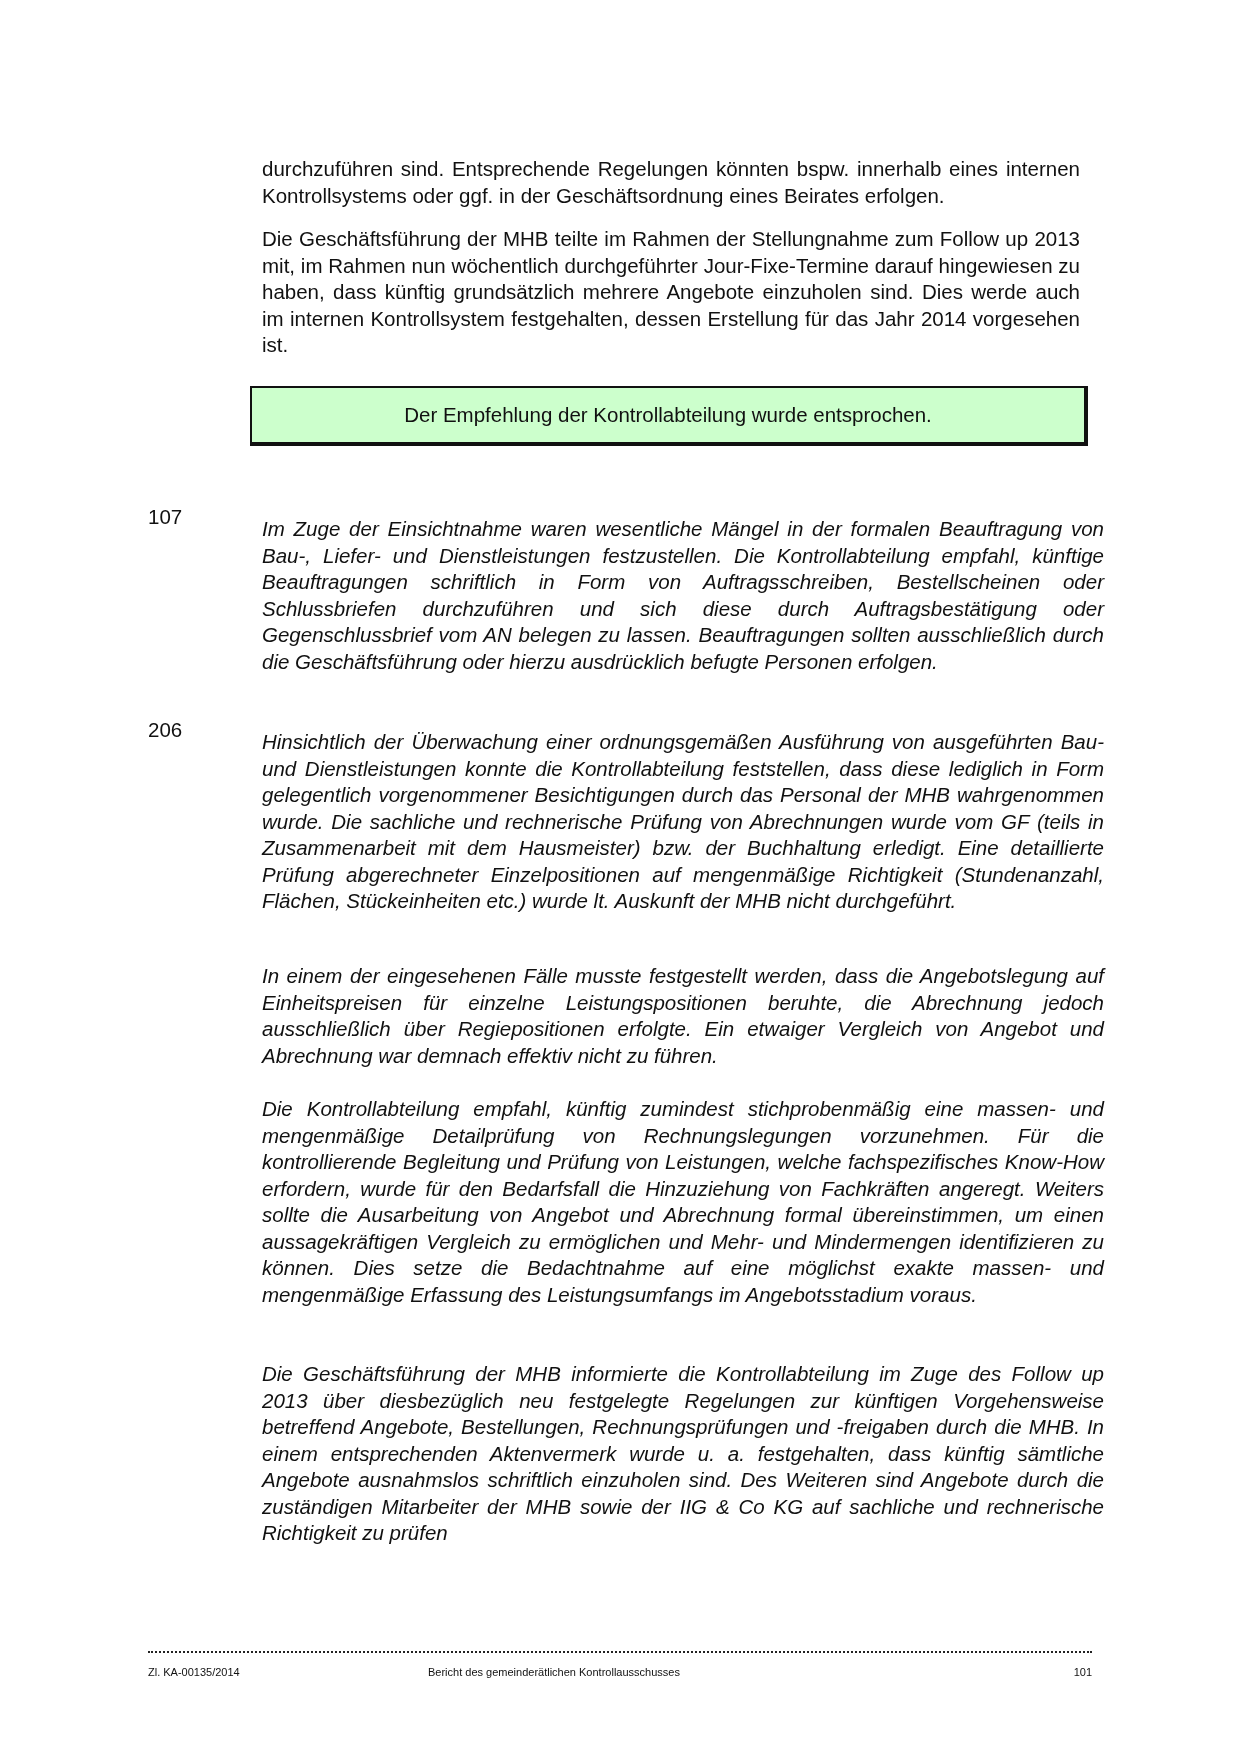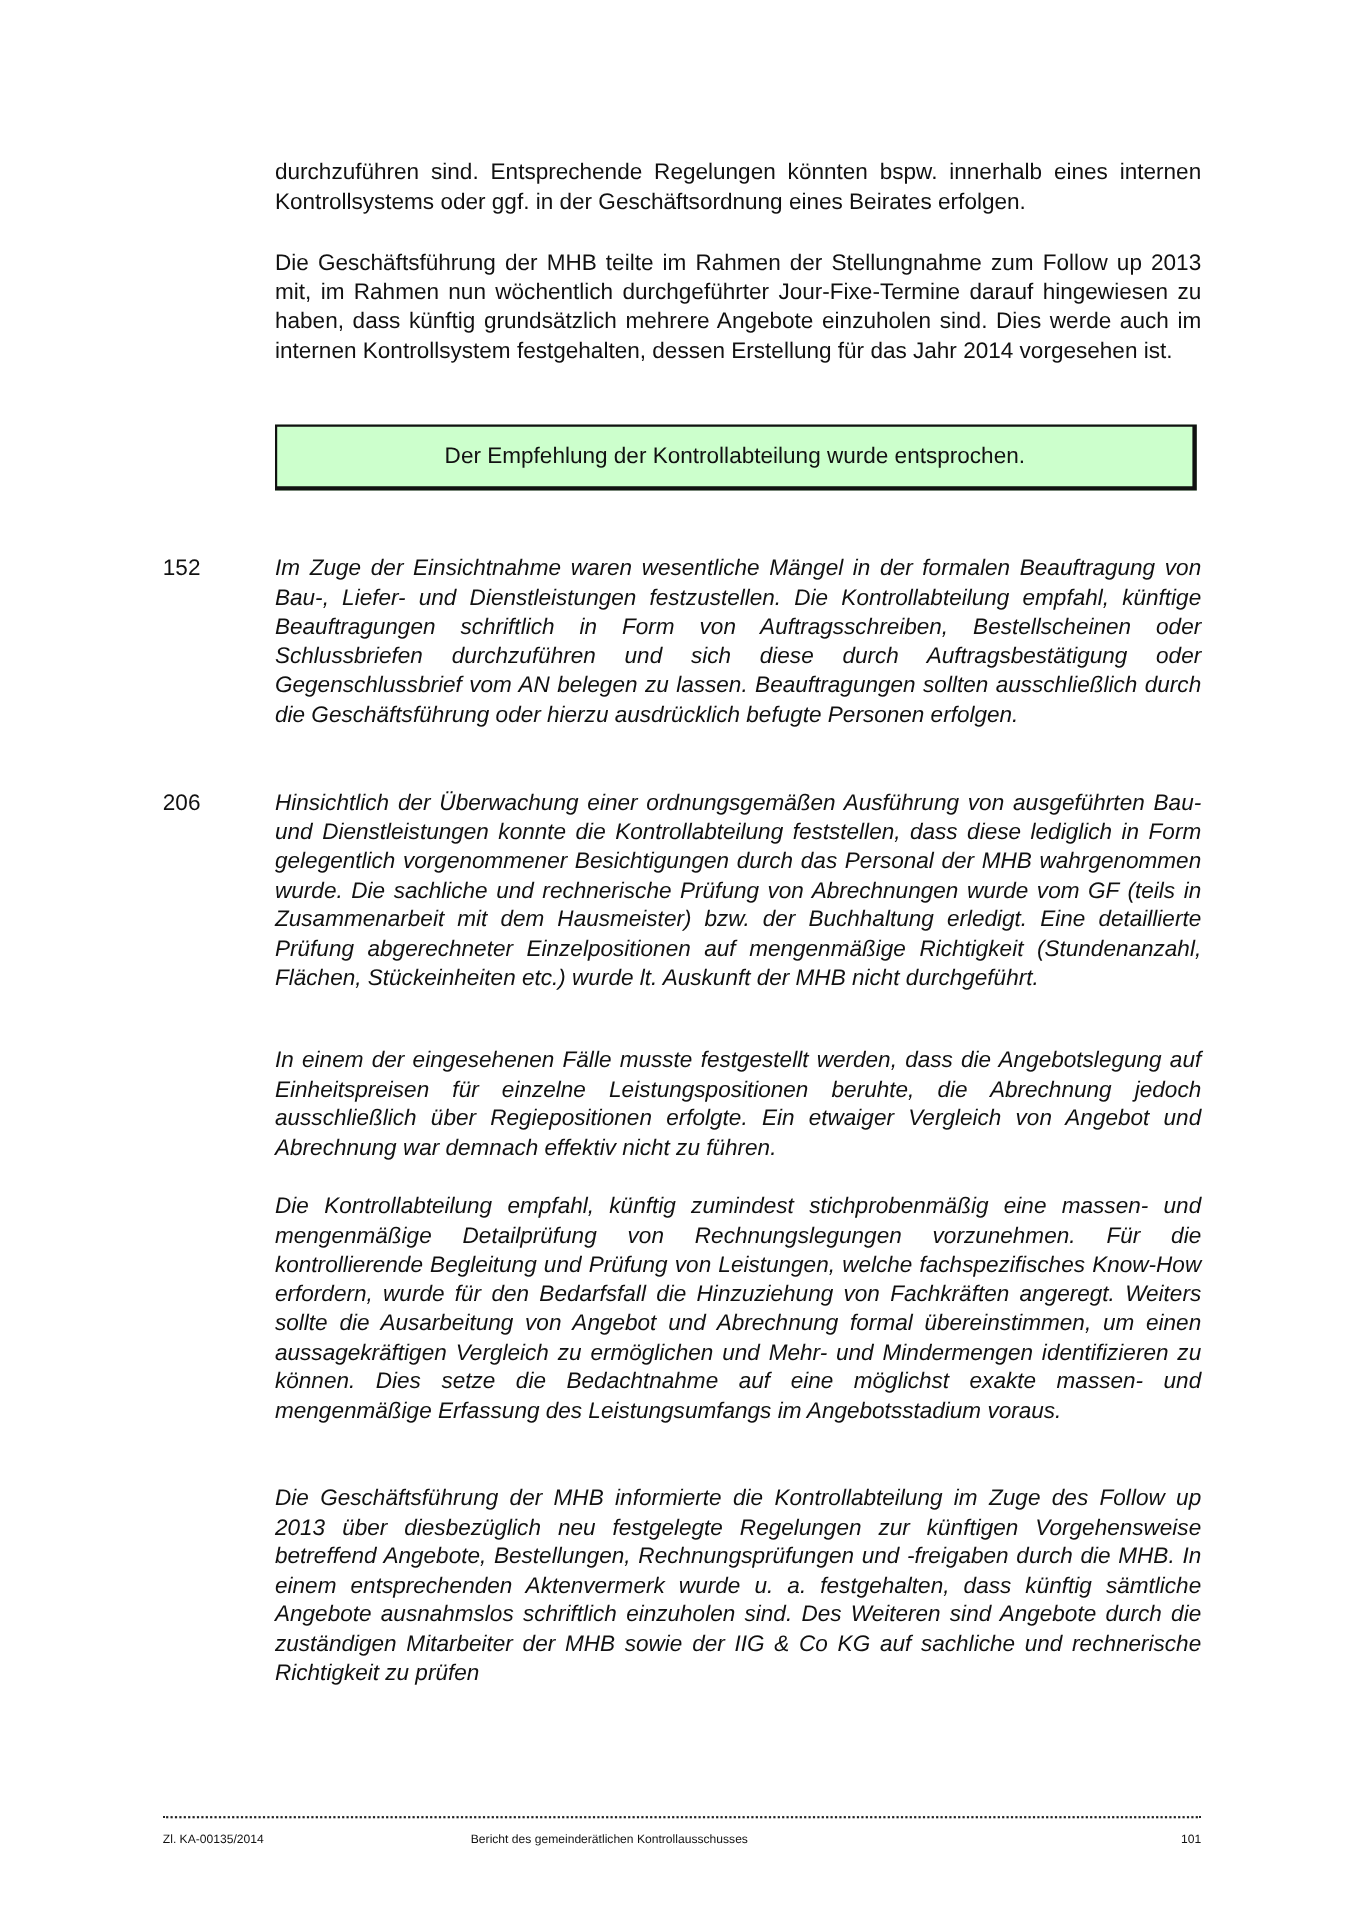--- a/index.html
+++ b/index.html
@@ -24,21 +24,21 @@
     .text-block {
       position: absolute;
       left: 250px;
       width: 842px;
       font-size: 20.5px;
       line-height: 26.5px;
       text-align: justify;
       hyphens: manual;
     }
     .para {
-      margin: 0;
+      margin: 12px;
     }
     .numbered {
       position: absolute;
       left: 148px;
       width: 944px;
     }
     .para-num {
       position: absolute;
       left: 0;
       top: 0;
@@ -94,30 +94,30 @@
     .footer-right { position: absolute; right: 0; top: 0; margin-left: 48px; }
   </style>
 </head>
 <body>
 
 <div class="page">
 
   <div class="text-block" style="top:144px;">
     <p class="para">durchzuführen sind. Entsprechende Regelungen könnten bspw. innerhalb eines in­ternen Kontrollsystems oder ggf. in der Geschäftsordnung eines Beirates erfolgen.</p>
   </div>
-  <div class="text-block" style="top:226px;">
+  <div class="text-block" style="top:214px;">
     <p class="para">Die Geschäftsführung der MHB teilte im Rahmen der Stellungnahme zum Follow up 2013 mit, im Rahmen nun wöchentlich durchgeführter Jour-Fixe-Termine darauf hingewiesen zu haben, dass künftig grundsätzlich mehrere Angebote einzuholen sind. Dies werde auch im internen Kontrollsystem festgehalten, dessen Erstellung für das Jahr 2014 vorgesehen ist.</p>
   </div>
 
   <div class="result-box">
     <span>Der Empfehlung der Kontrollabteilung wurde entsprochen.</span>
   </div>
 
   <div class="numbered" style="top:504px;">
-    <span class="para-num">152</span>
+    <span class="para-num">107</span>
     <p class="para" style="top:0;">Im Zuge der Einsichtnahme waren wesentliche Mängel in der formalen Beauftra­gung von Bau-, Liefer- und Dienstleistungen festzustellen. Die Kontrollabteilung empfahl, künftige Beauftragungen schriftlich in Form von Auftragsschreiben, Be­stellscheinen oder Schlussbriefen durchzuführen und sich diese durch Auftragsbe­stätigung oder Gegenschlussbrief vom AN belegen zu lassen. Beauftragungen sollten ausschließlich durch die Geschäftsführung oder hierzu ausdrücklich befug­te Personen erfolgen.</p>
   </div>
 
   <div class="numbered" style="top:717px;">
     <span class="para-num">206</span>
     <p class="para" style="top:0;">Hinsichtlich der Überwachung einer ordnungsgemäßen Ausführung von ausge­führten Bau- und Dienstleistungen konnte die Kontrollabteilung feststellen, dass diese lediglich in Form gelegentlich vorgenommener Besichtigungen durch das Personal der MHB wahrgenommen wurde. Die sachliche und rechnerische Prü­fung von Abrechnungen wurde vom GF (teils in Zusammenarbeit mit dem Haus­meister) bzw. der Buchhaltung erledigt. Eine detaillierte Prüfung abgerechneter Einzelpositionen auf mengenmäßige Richtigkeit (Stundenanzahl, Flächen, Stück­einheiten etc.) wurde lt. Auskunft der MHB nicht durchgeführt.</p>
     <p class="para" style="top:234px;">In einem der eingesehenen Fälle musste festgestellt werden, dass die Angebots­legung auf Einheitspreisen für einzelne Leistungspositionen beruhte, die Abrech­nung jedoch ausschließlich über Regiepositionen erfolgte. Ein etwaiger Vergleich von Angebot und Abrechnung war demnach effektiv nicht zu führen.</p>
     <p class="para" style="top:367px;">Die Kontrollabteilung empfahl, künftig zumindest stichprobenmäßig eine massen- und mengenmäßige Detailprüfung von Rechnungslegungen vorzunehmen. Für die kontrollierende Begleitung und Prüfung von Leistungen, welche fachspezifisches Know-How erfordern, wurde für den Bedarfsfall die Hinzuziehung von Fachkräften angeregt. Weiters sollte die Ausarbeitung von Angebot und Abrechnung formal übereinstimmen, um einen aussagekräftigen Vergleich zu ermöglichen und Mehr- und Mindermengen identifizieren zu können. Dies setze die Bedachtnahme auf eine möglichst exakte massen- und mengenmäßige Erfassung des Leistungsum­fangs im Angebotsstadium voraus.</p>
     <p class="para" style="top:632px;">Die Geschäftsführung der MHB informierte die Kontrollabteilung im Zuge des Follow up 2013 über diesbezüglich neu festgelegte Regelungen zur künftigen Vor­gehensweise betreffend Angebote, Bestellungen, Rechnungsprüfungen und -freigaben durch die MHB. In einem entsprechenden Aktenvermerk wurde u. a. festgehalten, dass künftig sämtliche Angebote ausnahmslos schriftlich einzuholen sind. Des Weiteren sind Angebote durch die zuständigen Mitarbeiter der MHB so­wie der IIG &amp; Co KG auf sachliche und rechnerische Richtigkeit zu prüfen</p>
   </div>

